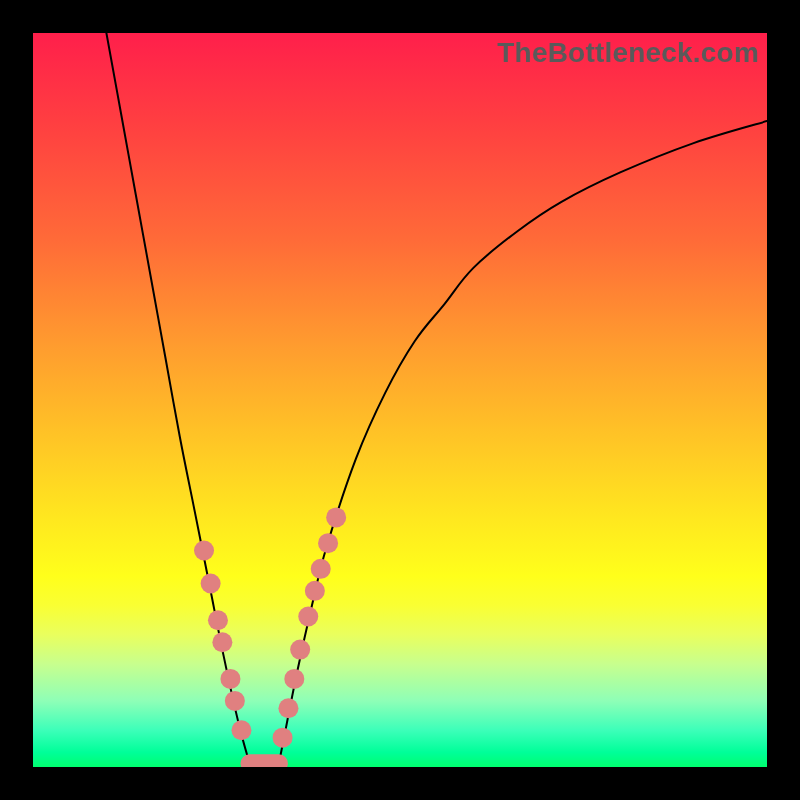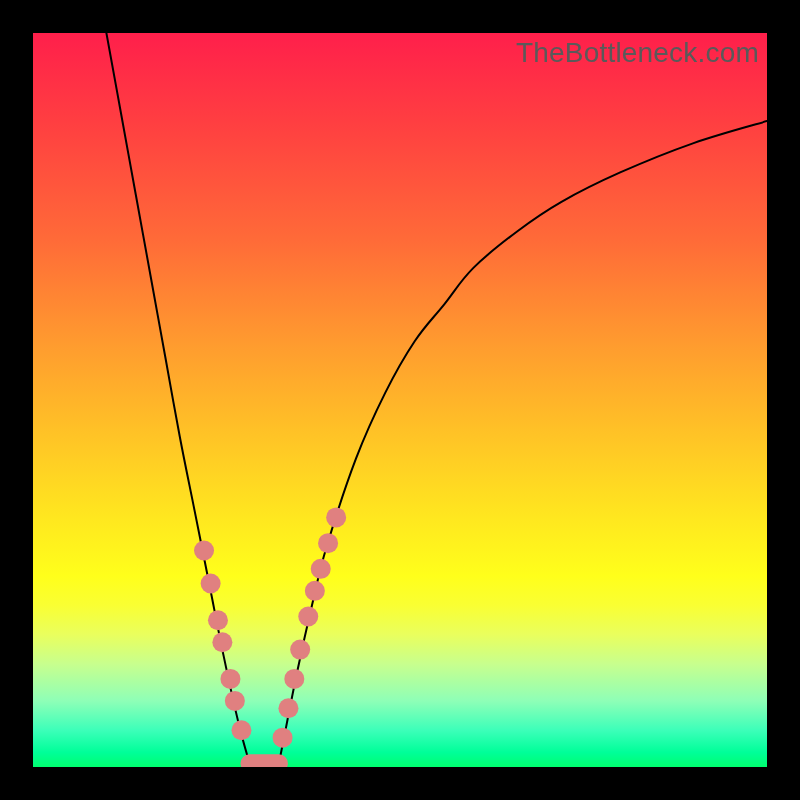--- a/index.html
+++ b/index.html
@@ -39,21 +39,21 @@
       #00ff99 98%,
       #00ff70 100%
     );
     overflow: hidden;
   }
   .watermark {
     position: absolute;
     top: 4px;
     right: 8px;
     font-size: 28px;
-    font-weight: 400;
+    font-weight: 700;
     color: #5a5a5a;
     letter-spacing: 0.2px;
     z-index: 5;
   }
   svg.curves {
     position: absolute;
     left: 0;
     top: 0;
     width: 734px;
     height: 734px;

